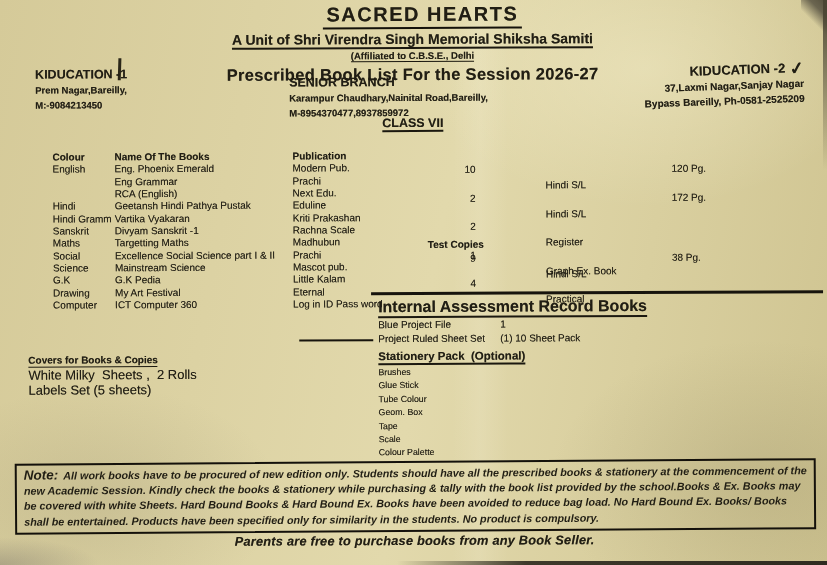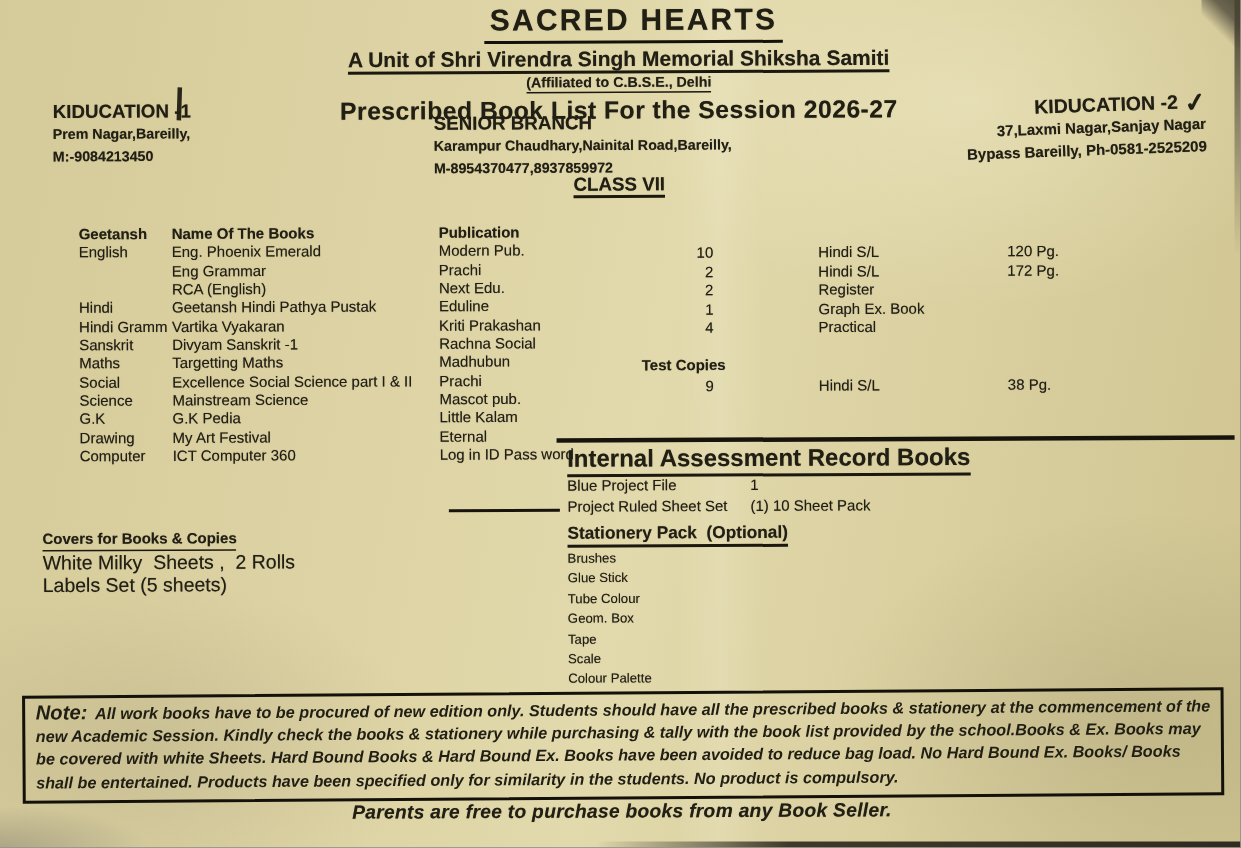--- a/index.html
+++ b/index.html
@@ -37,21 +37,21 @@
   .classlabel{top:116px;left:0;width:100%;text-align:center;font-size:12.5px;font-weight:bold;}
   
   .booktable{left:53px;top:150px;font-size:10px;line-height:12.35px;}
   .brow{display:grid;grid-template-columns:62px 178px 116px;white-space:nowrap;}
   .bhead{font-weight:bold;}
   
   .extitle{left:385px;top:150px;font-size:10.5px;}
   .exrows{left:372px;top:164px;width:452px;font-size:10px;line-height:12.5px;}
   .exrow{display:grid;grid-template-columns:132px 168px auto;white-space:nowrap;}
   .exrow .qty{text-align:right;padding-right:28px;}
-  .exrow .item{padding-left:42px;}
+  .exrow .item{padding-left:42px;margin-top:16px;}
   .testtitle{left:428px;top:239px;font-size:10px;}
   .testrows{left:372px;top:253px;width:452px;font-size:10px;line-height:12.5px;}
   
   .ialine{left:371px;top:292px;width:452px;height:2.5px;background:#17140d;}
   .iatitle{left:378px;top:298px;font-size:16px;}
   .iarows{left:378px;top:318px;width:430px;font-size:10px;line-height:13.5px;}
   .iarow{display:grid;grid-template-columns:122px auto;white-space:nowrap;}
   
   .sttitle{left:378px;top:350px;font-size:11.5px;}
   .stitems{left:378px;top:366px;font-size:8.8px;line-height:13.4px;}
@@ -104,21 +104,21 @@
     <div class="abs branch b-right ink">
       <div class="bname"><span>KIDUCATION -2</span><span class="check">✓</span></div>
       <div class="bline">37,Laxmi Nagar,Sanjay Nagar</div>
       <div class="bline">Bypass Bareilly, Ph-0581-2525209</div>
     </div>
 
     <div class="abs classlabel ink"><span class="ul">CLASS VII</span></div>
 
     <div class="abs booktable ink">
       <div class="brow bhead">
-        <span>Geetansh</span>
+        <span>Colour</span>
         <span>Name Of The Books</span>
         <span>Publication</span>
       </div>
       <div>
 
           <div class="brow">
             <span>English</span>
             <span>Eng. Phoenix Emerald</span>
             <span>Modern Pub.</span>
           </div>
@@ -143,21 +143,21 @@
 
           <div class="brow">
             <span>Hindi Gramm</span>
             <span>Vartika Vyakaran</span>
             <span>Kriti Prakashan</span>
           </div>
 
           <div class="brow">
             <span>Sanskrit</span>
             <span>Divyam Sanskrit -1</span>
-            <span>Rachna Social</span>
+            <span>Rachna Scale</span>
           </div>
 
           <div class="brow">
             <span>Maths</span>
             <span>Targetting Maths</span>
             <span>Madhubun</span>
           </div>
 
           <div class="brow">
             <span>Social</span>

